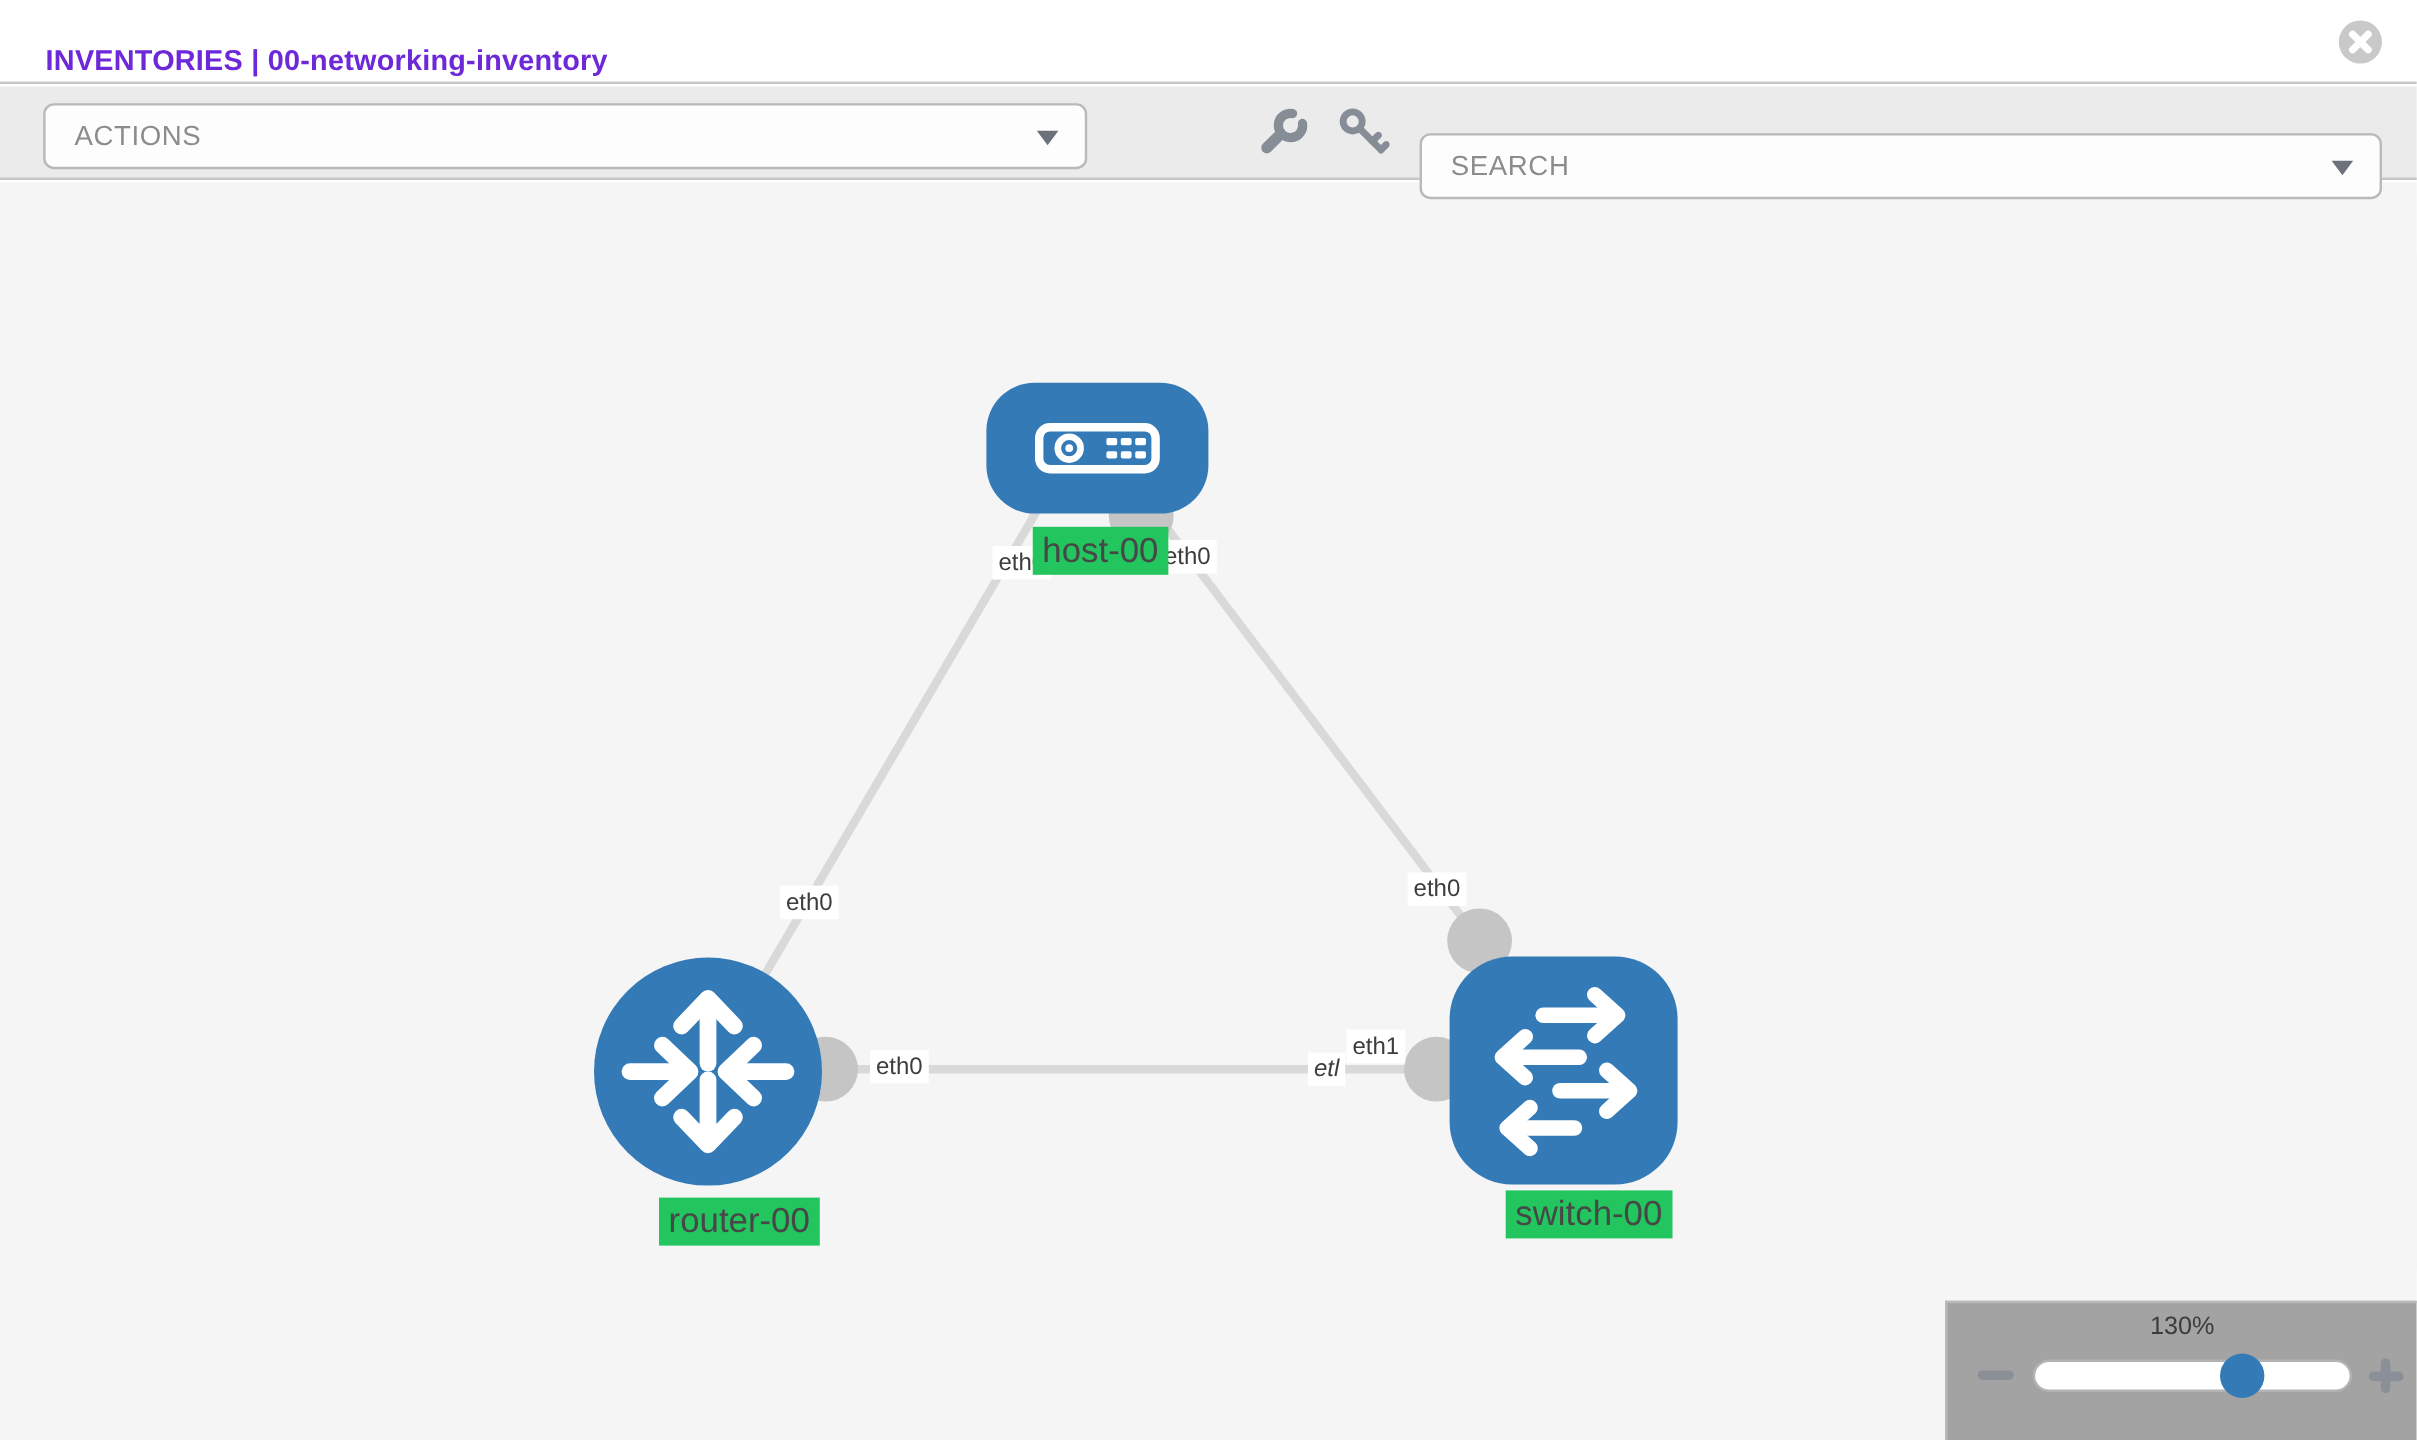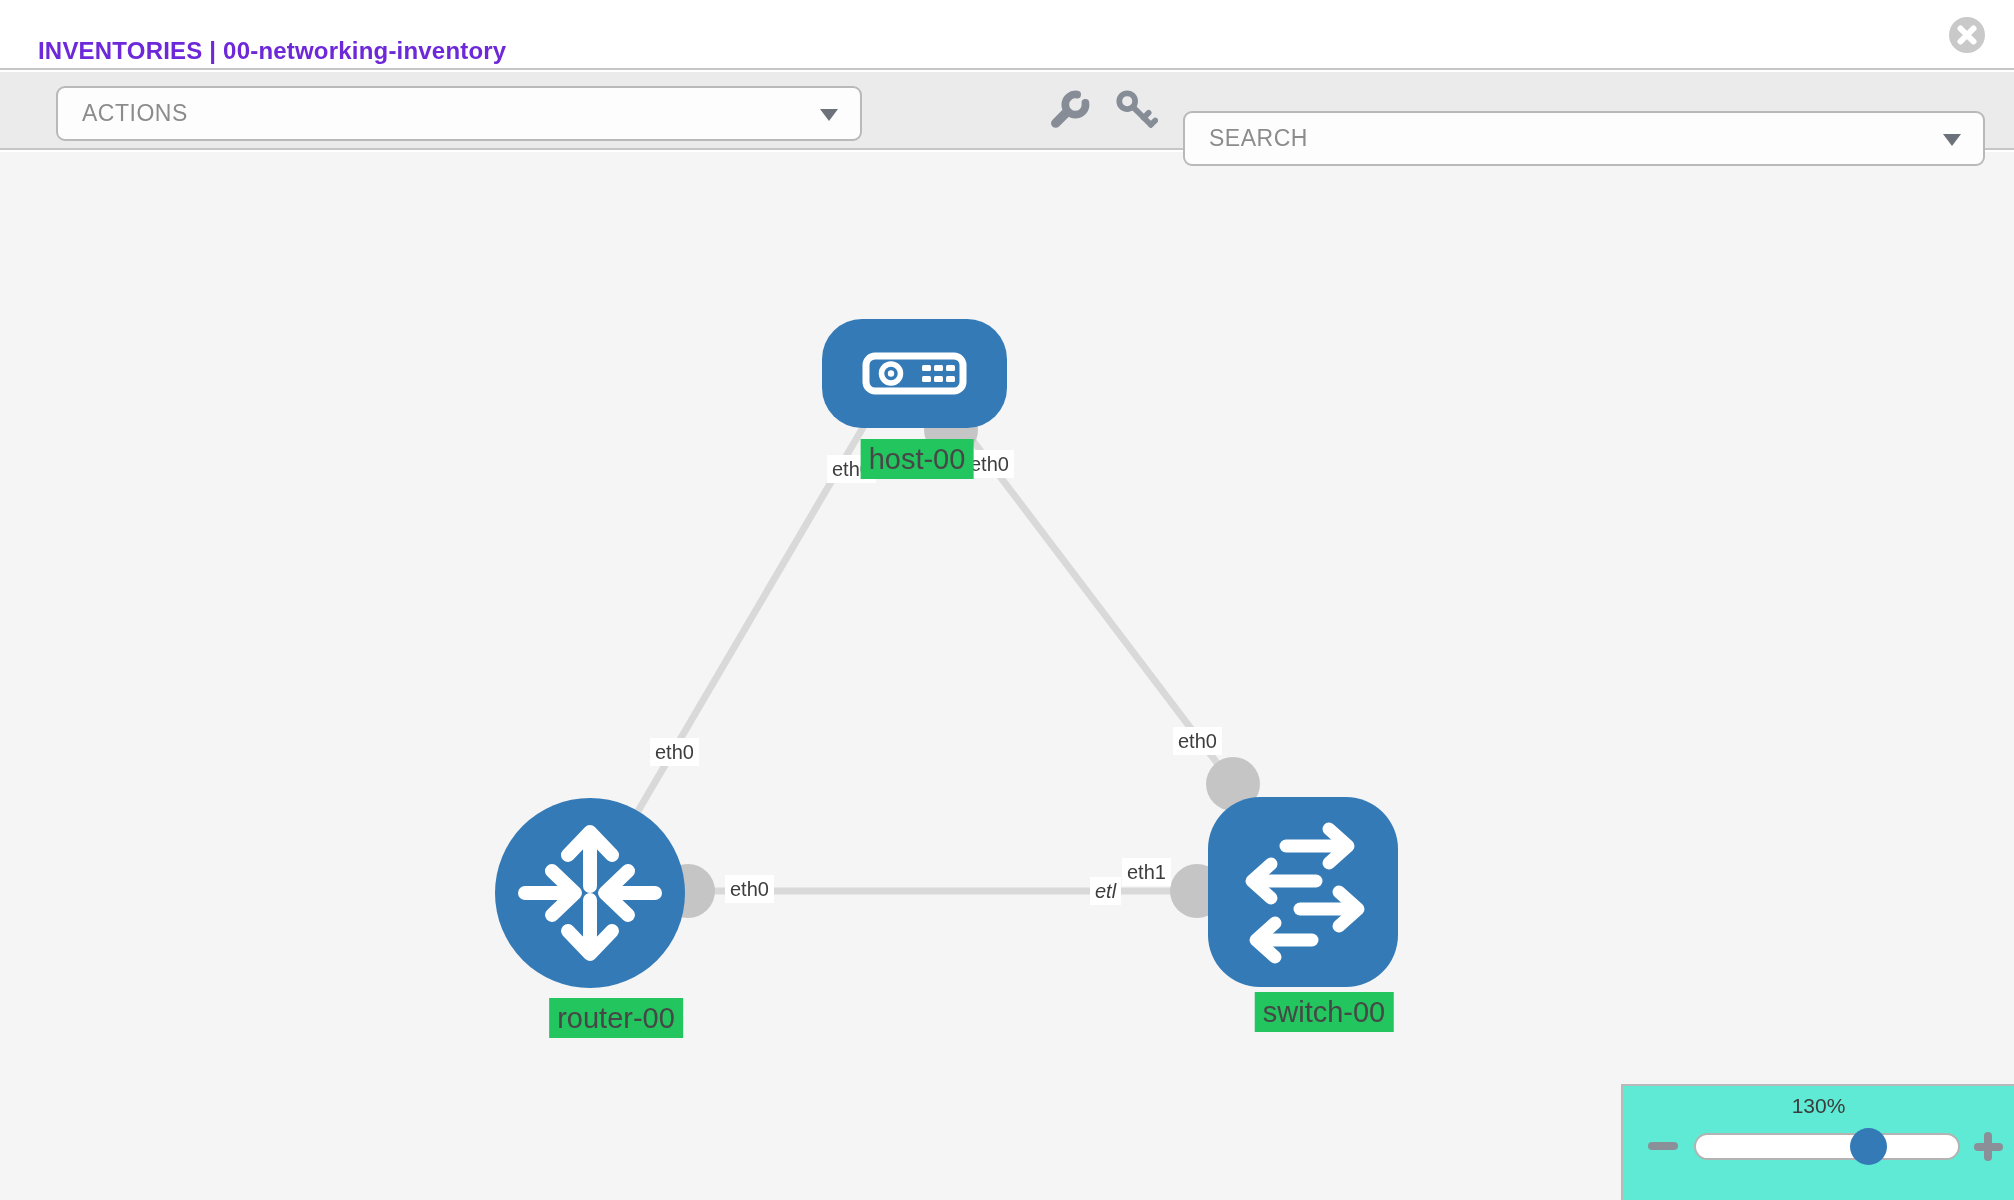--- a/index.html
+++ b/index.html
@@ -18,21 +18,21 @@
   
   .toolbar { position:absolute; left:0; top:72px; width:2014px; height:78px;
     background:#ebebeb; border-bottom:2px solid #c6c6c6; z-index:29; }
   .select-box { position:absolute; top:14px; height:55px; background:#fdfdfd;
     border:2px solid #b9b9b9; border-radius:9px; display:flex; align-items:center;
     padding:0 24px; cursor:pointer; }
   .select-box .select-label { font-size:23px; color:#8c8c8c; letter-spacing:.5px; }
   .chevron { position:absolute; right:22px; top:50%; margin-top:-5px; width:0; height:0;
     border-left:9px solid transparent; border-right:9px solid transparent;
     border-top:12px solid #6d727a; }
-  .actions-select { left:36px; width:806px;margin-left:20px; }
+  .actions-select { left:36px; width:870px; }
   .search-select { left:1183px; width:802px;margin-top:25px; }
   .tool-icon { position:absolute; top:16px; width:44px; height:44px; cursor:pointer; }
   .wrench { left:1048px; }
   .key { left:1114px; }
 
   
   .canvas { position:absolute; left:0; top:152px; width:2014px; height:1048px;
     background:#f5f5f5; overflow:hidden; }
   .net-svg { position:absolute; left:0; top:0; }
 
@@ -43,21 +43,21 @@
   .node-switch { left:1208px; top:645px; width:190px; height:190px; border-radius:52px; }
 
   .chip { position:absolute; background:#ffffff; color:#3d3d3d; font-size:20px;
     line-height:26px; padding:1px 5px; white-space:nowrap; z-index:6; }
   .node-label { position:absolute; background:#22c55e; color:#474747; font-size:29px;
     line-height:36px; padding:2px 8px; white-space:nowrap; z-index:7;
     transform:translateX(-50%); }
 
   
   .zoom-panel { position:absolute; left:1621px; top:932px; width:393px; height:117px;
-    background:#5eead4; border-left:2px solid #b9b9b9; border-top:2px solid #b9b9b9;
+    background:#a3a3a3; border-left:2px solid #b9b9b9; border-top:2px solid #b9b9b9;
     z-index:8; }
   .zoom-value { position:absolute; left:0; top:8px; width:100%; text-align:center;
     font-size:21px; color:#3c3c3c; }
   .zoom-minus { position:absolute; left:25px; top:56px; width:30px; height:8px;
     background:#8a8f98; border-radius:4px; cursor:pointer; }
   .zoom-track { position:absolute; left:71px; top:47px; width:266px; height:27px;
     background:#ffffff; border:2px solid #b3b3b3; border-radius:14px; cursor:pointer; }
   .zoom-thumb { position:absolute; left:227px; top:42px; width:37px; height:37px;
     background:#337ab7; border-radius:50%; cursor:grab; z-index:9; }
   .zoom-plus { position:absolute; left:351px; top:46px; width:29px; height:29px; cursor:pointer; }

